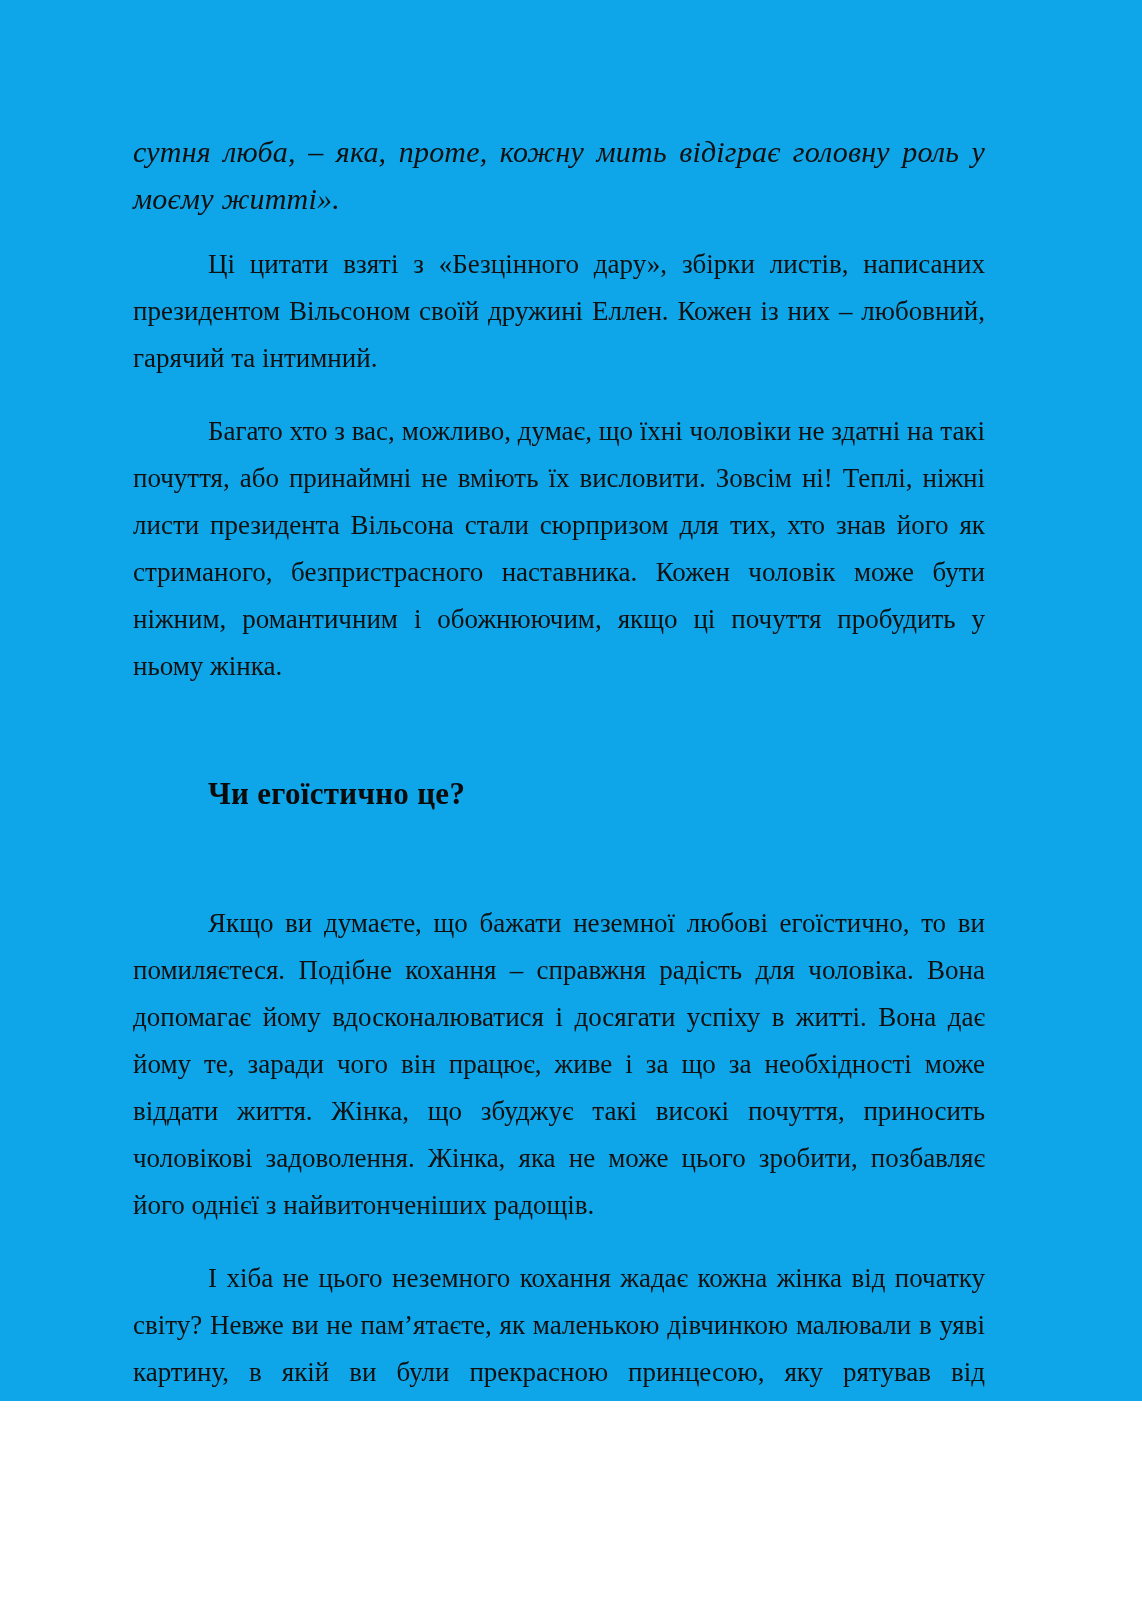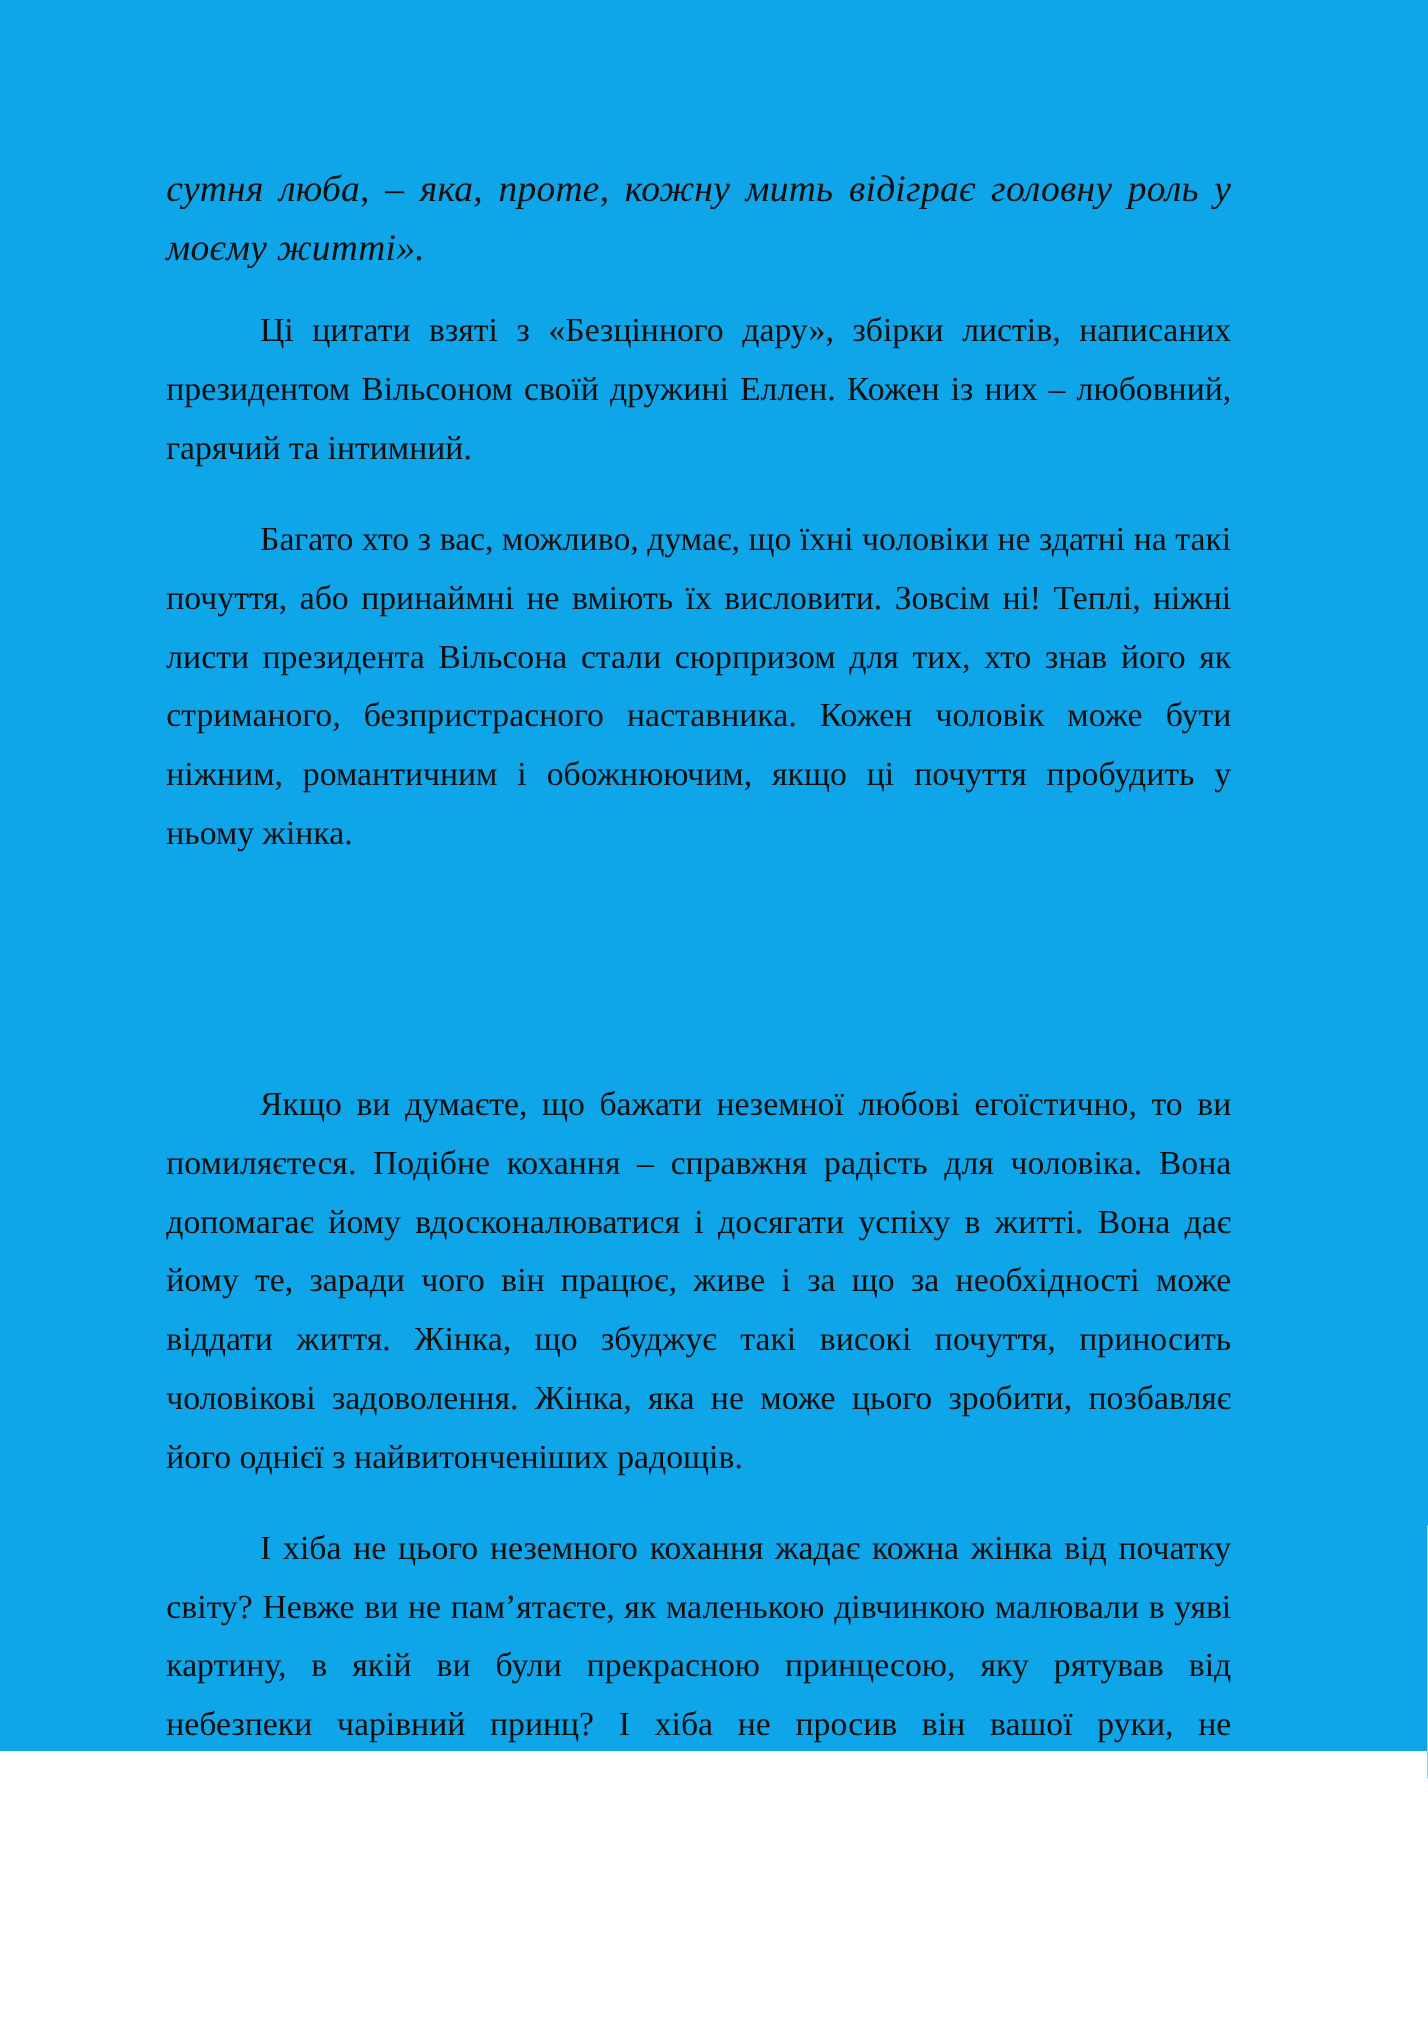--- a/index.html
+++ b/index.html
@@ -84,20 +84,21 @@
     <div class="gap-small"></div>
 
     <p class="para indented">Ці цитати взяті з «Безцінного дару», збірки листів, написаних президентом Вільсоном своїй дружині Еллен. Кожен із них – любовний, гарячий та інтимний.</p>
 
     <div class="gap-block"></div>
 
     <p class="para indented">Багато хто з вас, можливо, думає, що їхні чоловіки не здатні на такі почуття, або принаймні не вміють їх висловити. Зовсім ні! Теплі, ніжні листи президента Вільсона стали сюрпризом для тих, хто знав його як стриманого, безпристрасного наставника. Кожен чоловік може бути ніжним, романтичним і обожнюючим, якщо ці почуття пробудить у ньому жінка.</p>
 
     <div class="gap-before-heading"></div>
 
+    <h2 class="section-heading">Чи егоїстично це?</h2>
 
     <div class="gap-after-heading"></div>
 
     <p class="para indented">Якщо ви думаєте, що бажати неземної любові егоїстично, то ви помиляєтеся. Подібне кохання – справжня радість для чоловіка. Вона допомагає йому вдосконалюватися і досягати успіху в житті. Вона дає йому те, заради чого він працює, живе і за що за необхідності може віддати життя. Жінка, що збуджує такі високі почуття, приносить чоловікові задоволення. Жінка, яка не може цього зробити, позбавляє його однієї з найвитонченіших радощів.</p>
 
     <div class="gap-block"></div>
 
     <p class="para indented">І хіба не цього неземного кохання жадає кожна жінка від початку світу? Невже ви не пам’ятаєте, як маленькою дівчинкою малювали в уяві картину, в якій ви були прекрасною принцесою, яку рятував від небезпеки чарівний принц? І хіба не просив він вашої руки, не пропонував вам шлюб, не обіцяв віддати своє життя, якщо знадобиться, щоб зробити вас щасливою? Повернімося до цієї мрії нашої юності, бо вона і є неземне кохання.</p>
 
   </div>

